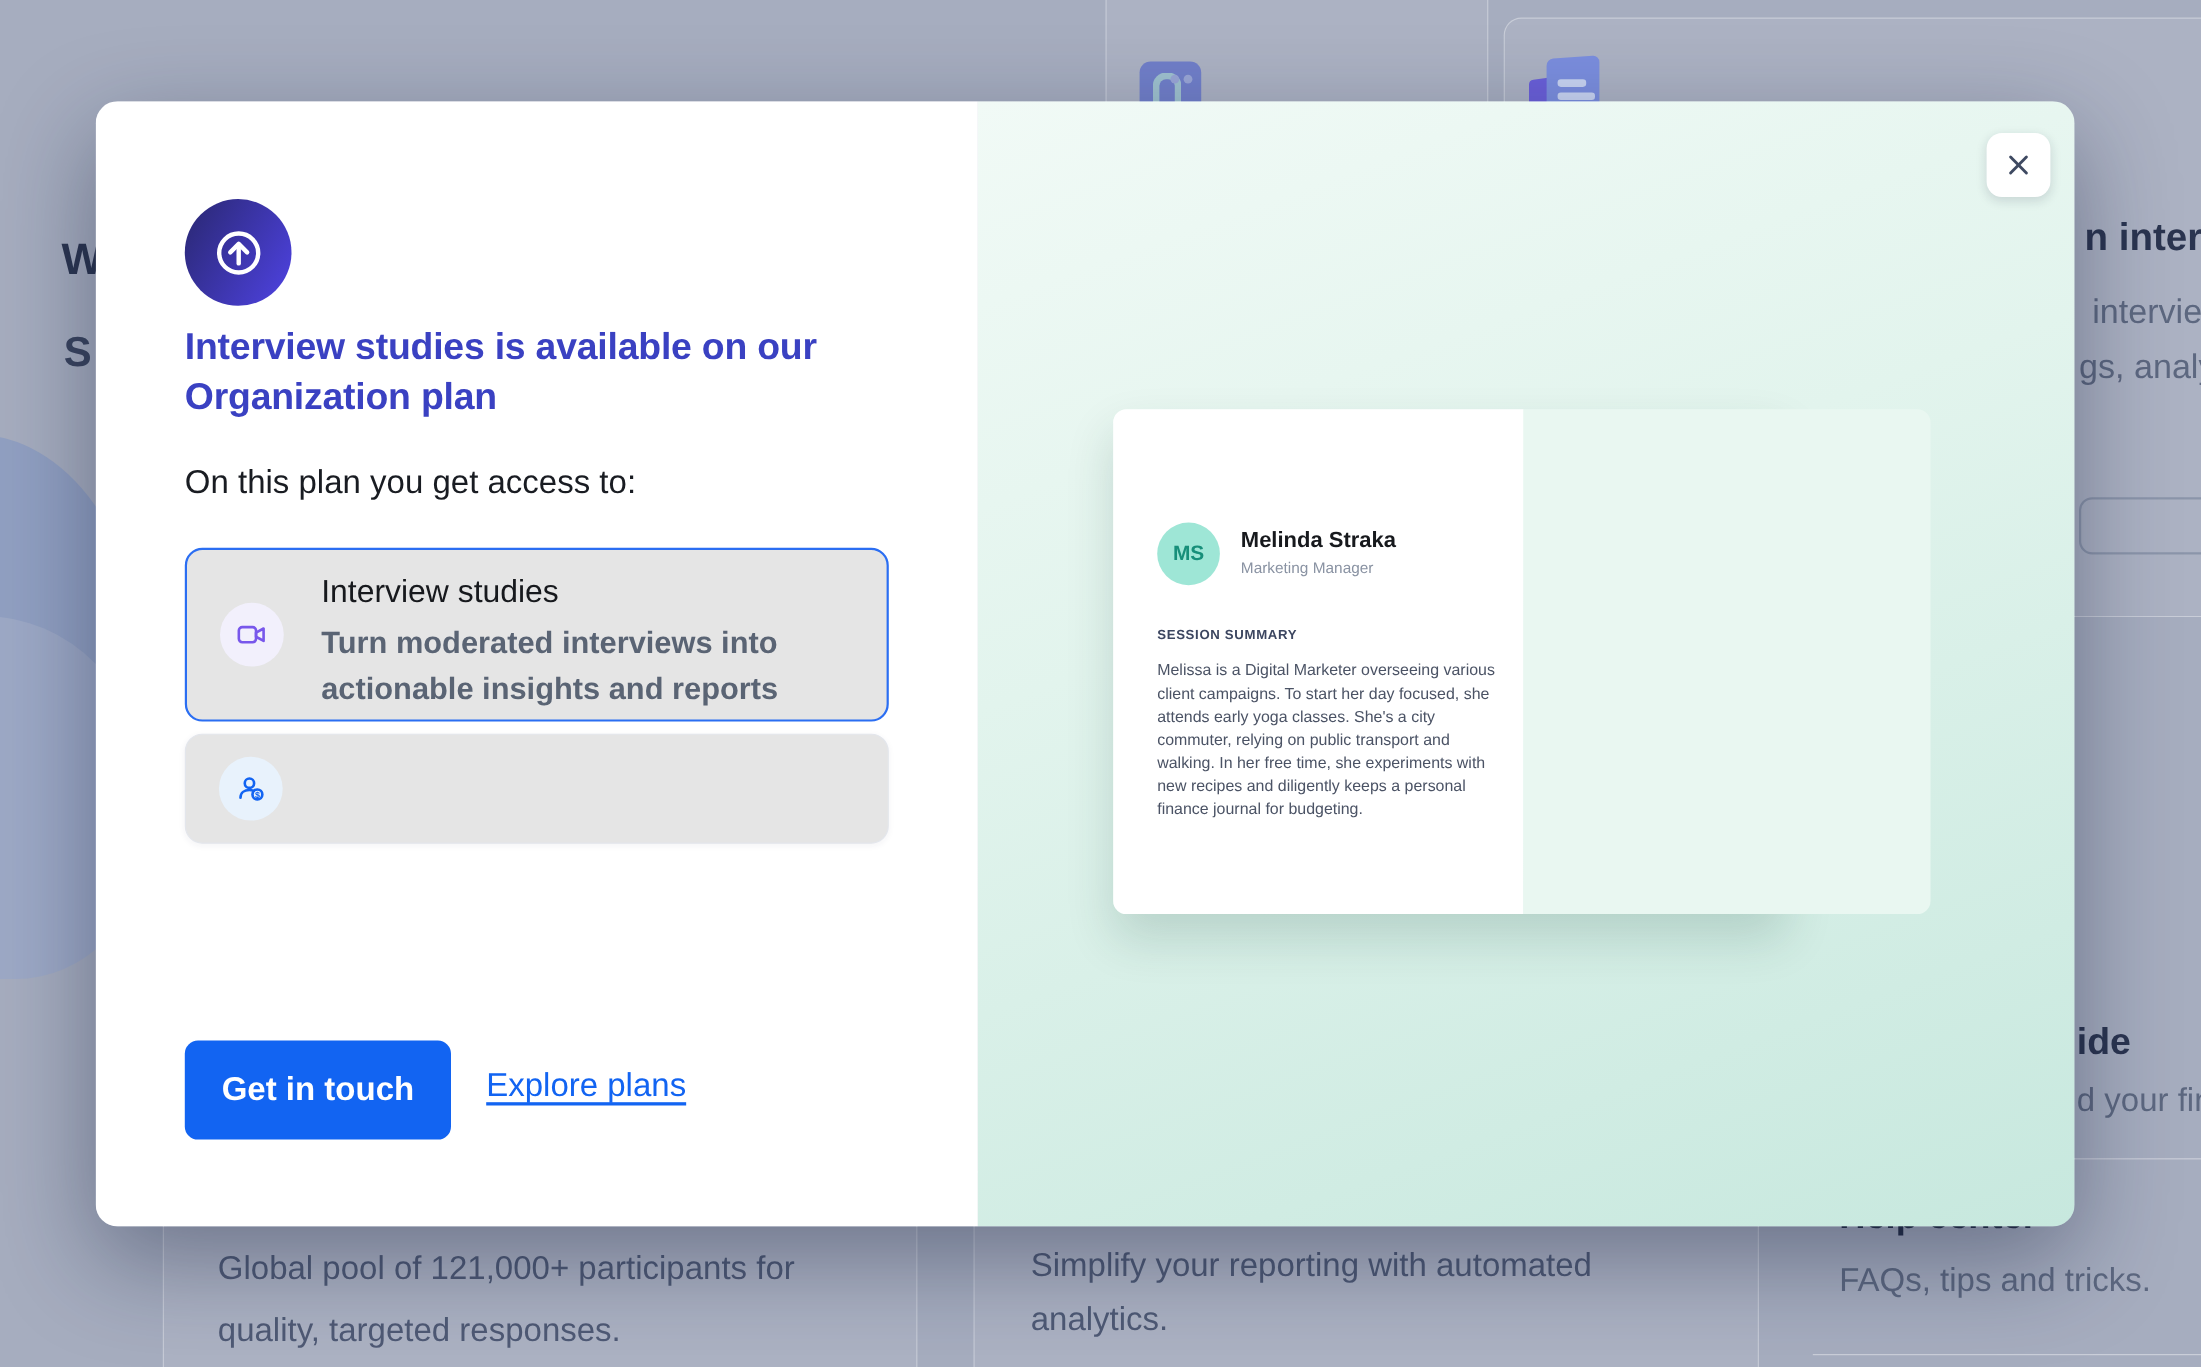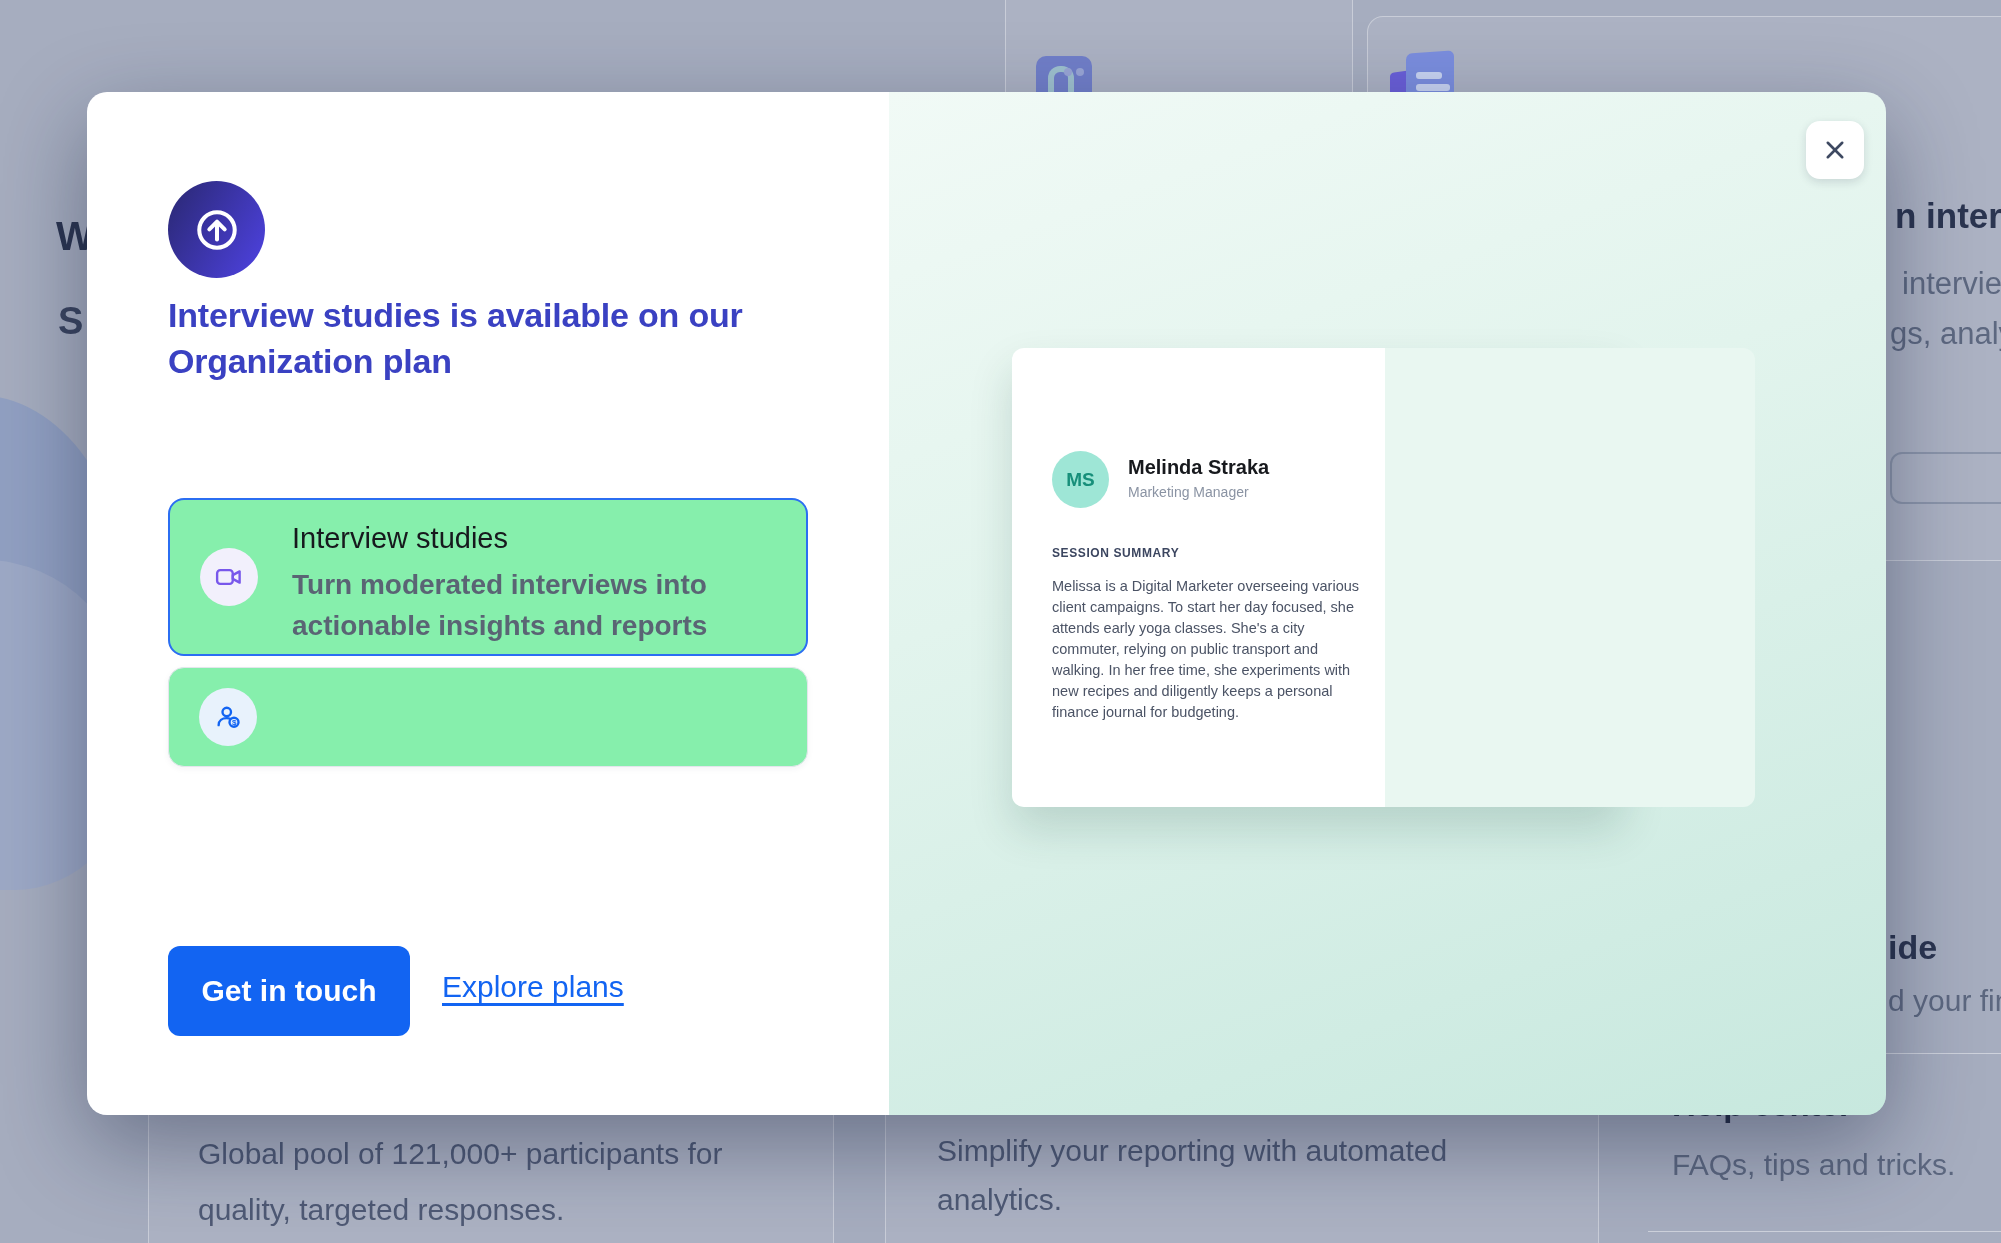--- a/index.html
+++ b/index.html
@@ -38,40 +38,40 @@
                  background:linear-gradient(160deg,#f1faf6 0%,#e2f4ed 40%,#c7e8de 100%); }
 
   .badge { position:absolute; left:81px; top:89px; width:97px; height:97px; border-radius:50%;
            background:linear-gradient(120deg,#2d2a7c 10%,#4b40d8 90%);
            display:flex; align-items:center; justify-content:center; }
 
   .modal-title { position:absolute; left:81px; top:200px; width:615px;
                  font-size:34px; line-height:46px; font-weight:bold; color:#3a41c2; letter-spacing:-0.2px; }
   .modal-sub   { position:absolute; left:81px; top:330px; font-size:30px; color:#191c22; }
 
-  .feat { position:absolute; left:81px; width:640px; background:#86efac; border-radius:16px;
+  .feat { position:absolute; left:81px; width:640px; background:#e5e5e5; border-radius:16px;
           border:1.5px solid #e3e6ec; box-shadow:0 2px 6px rgba(30,40,70,0.05); cursor:pointer; }
   .feat.selected { border:2px solid #2b6ef2; box-shadow:none; }
   .feat-icon { position:absolute; left:30px; top:50%; transform:translateY(-50%);
                width:58px; height:58px; border-radius:50%; display:flex; align-items:center; justify-content:center; }
   .feat-title { position:absolute; left:122px; font-size:29px; color:#17191d; }
   .feat-desc  { position:absolute; left:122px; width:450px; font-size:28px; line-height:41px; color:#5a6474; }
 
   .btn-primary { position:absolute; left:81px; top:854px; width:242px; height:90px; border:none;
                  border-radius:12px; background:#1264f2; color:#fff; font-size:30px; font-weight:bold;
                  font-family:"Liberation Sans",sans-serif; cursor:pointer; }
   .link { position:absolute; left:355px; top:878px; font-size:30px; color:#1264f2;
           text-decoration:underline; text-underline-offset:6px; cursor:pointer; }
 
   .close-btn { position:absolute; left:1719px; top:29px; width:58px; height:58px; background:#fff;
                border:none; border-radius:14px; box-shadow:0 3px 10px rgba(20,30,60,0.14);
                display:flex; align-items:center; justify-content:center; cursor:pointer; }
 
   
-  .mockup { position:absolute; left:123px; top:256px; width:611px; height:459px; border-radius:12px;
+  .mockup { position:absolute; left:123px; top:280px; width:611px; height:459px; border-radius:12px;
             box-shadow:0 22px 44px rgba(10,60,50,0.16); }
   .mockup-left { position:absolute; left:0; top:0; width:373px; height:100%; background:#fff;
                  border-radius:12px 0 0 12px; }
   .mockup-right{ position:absolute; left:373px; top:0; width:370px; height:100%; background:#e9f7f1;
                  border-radius:0 12px 12px 0; }
 
   .avatar { position:absolute; left:40px; top:103px; width:57px; height:57px; border-radius:50%;
             background:#9ee6d6; color:#178f7a; font-weight:bold; font-size:19px;
             display:flex; align-items:center; justify-content:center; }
   .p-name { position:absolute; left:116px; top:108px; font-size:20px; font-weight:bold; color:#17191d;text-align:right; }
@@ -132,20 +132,21 @@
 
       <div class="badge">
         <svg width="52" height="52" viewBox="0 0 44 44">
           <circle cx="22" cy="22" r="15" fill="none" stroke="#ffffff" stroke-width="3.4"></circle>
           <line x1="22" y1="30" x2="22" y2="16" stroke="#ffffff" stroke-width="3.4" stroke-linecap="round"></line>
           <polyline points="15.5,21.5 22,15 28.5,21.5" fill="none" stroke="#ffffff" stroke-width="3.4" stroke-linecap="round" stroke-linejoin="round"></polyline>
         </svg>
       </div>
 
       <h1 class="modal-title">Interview studies is available on our Organization plan</h1>
+      <div class="modal-sub">On this plan you get access to:</div>
 
       <div class="feat selected" style="top:406px; height:158px;">
         <div class="feat-icon" style="background:#f2f0fc;">
           <svg width="30" height="30" viewBox="0 0 24 24" fill="none" stroke="#7857eb" stroke-width="1.9" stroke-linejoin="round">
             <rect x="2.5" y="6.5" width="12.5" height="11" rx="2.5"></rect>
             <path d="M15 10.5 L20.5 7.5 V16.5 L15 13.5 Z"></path>
           </svg>
         </div>
         <div class="feat-title" style="top:22px;">Interview studies</div>
         <div class="feat-desc" style="top:64px;font-weight:bold;">Turn moderated interviews into actionable insights and reports</div>

